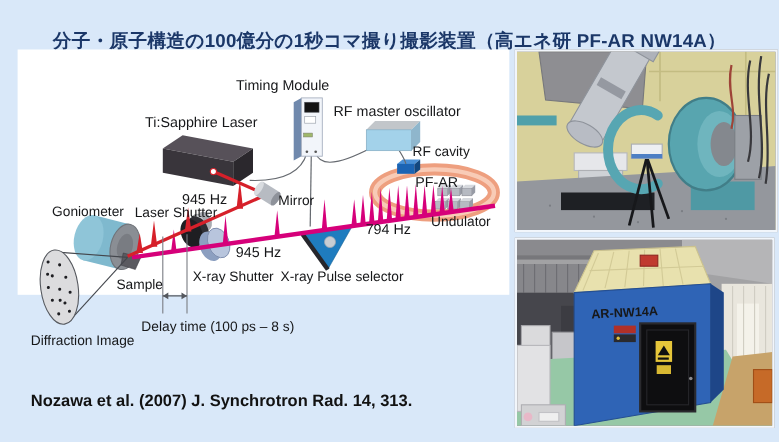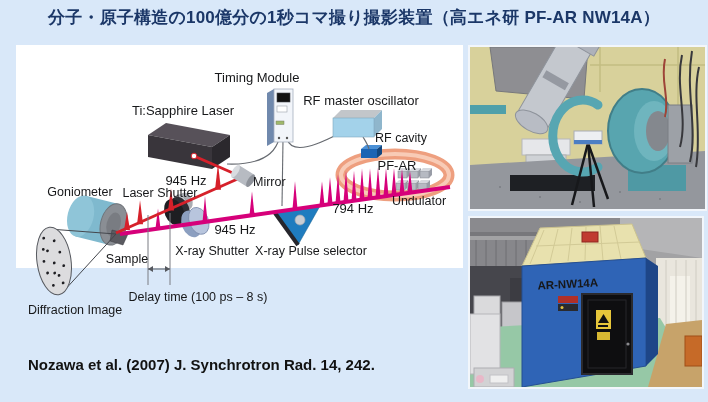--- a/index.html
+++ b/index.html
@@ -1,18 +1,18 @@
 <!DOCTYPE html>
 <html><head>
 <meta charset="utf-8">
 <style>
   html,body{margin:0;padding:0;}
   body{width:708px;height:402px;background:#D9E8F9;font-family:"Liberation Sans",sans-serif;overflow:hidden;}
   .stage{position:relative;width:708px;height:402px;}
-  .slide-title{position:absolute;left:0;top:6px;width:708px;text-align:center;
+  .slide-title{position:absolute;left:0;top:26px;width:708px;text-align:center;
     font-size:17px;font-weight:bold;color:#1B3768;letter-spacing:.2px;}
   .diagram-panel{position:absolute;left:16px;top:45px;width:447px;height:223px;background:#FFFFFF;}
   .photo{position:absolute;background:#888;border:2px solid #F2F6FB;box-sizing:content-box;}
   #photo-top{left:468px;top:45px;width:235px;height:162px;}
   #photo-bottom{left:468px;top:216px;width:232px;height:169px;}
   .citation{position:absolute;left:28px;top:356px;font-size:15px;font-weight:bold;color:#121212;}
   svg text{fill:#17181A;}
   .t13{font-size:13px;}
   .t12{font-size:12.5px;}
   .spike-x{fill:#D6007A;}
@@ -361,15 +361,15 @@
 
       <g>
         <rect x="0" y="96" width="30" height="60" fill="#E2E2E4" stroke="#B6B6BA"></rect>
         <rect x="4" y="150" width="40" height="19" fill="#D2D2D4" stroke="#AEAEB2"></rect>
         <circle cx="10" cy="161" r="4" fill="#E8B8C8"></circle>
         <rect x="20" y="157" width="18" height="8" fill="#EFEFEF" stroke="#C2C2C6"></rect>
       </g>
     </svg>
   </div>
 
-  <div class="citation">Nozawa et al. (2007) J. Synchrotron Rad. 14, 242.</div>
+  <div class="citation">Nozawa et al. (2007) J. Synchrotron Rad. 14, 313.</div>
 
 </div>
 
 </body></html>

